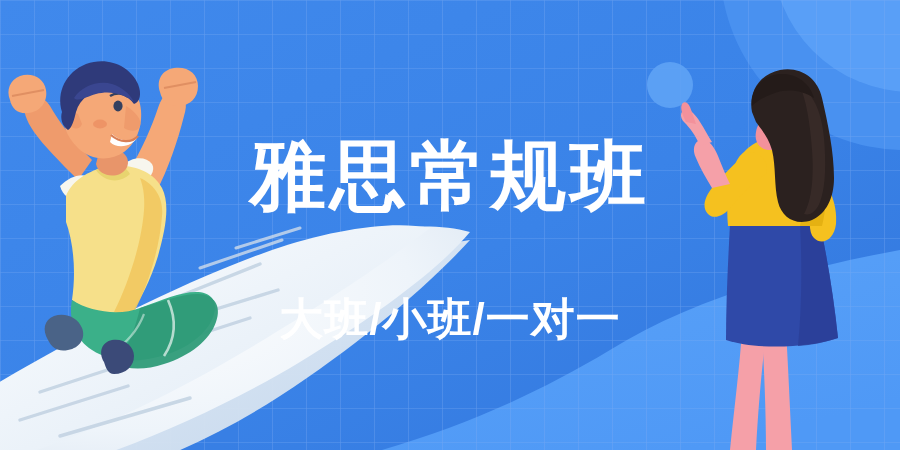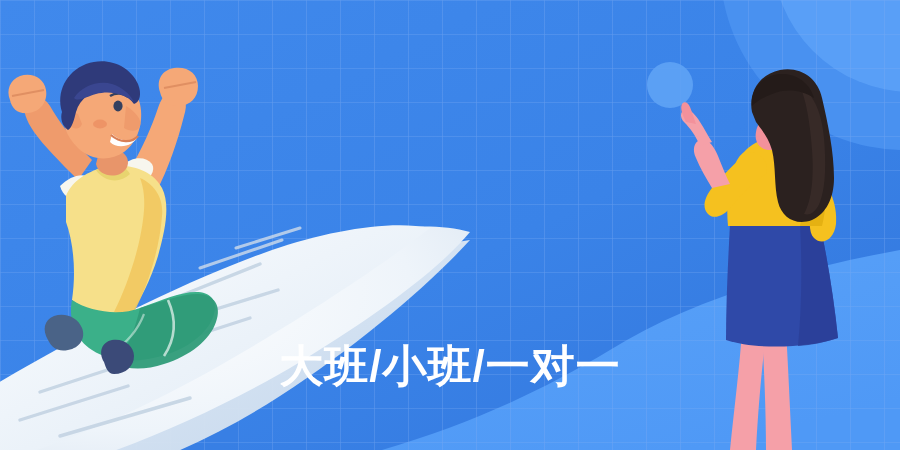--- a/index.html
+++ b/index.html
@@ -52,21 +52,20 @@
     top: 292px;
     width: 900px;
     text-align: center;
     color: #ffffff;
     font-size: 44px;
     line-height: 54px;
     font-weight: 700;
     letter-spacing: 1px;
     white-space: nowrap;
     font-family: "Liberation Sans", "DejaVu Sans", sans-serif;
-    margin-top: 47px;
   }
 </style>
 </head>
 <body>
 
 <div id="banner">
 
   <svg class="layer" id="bg-svg" viewBox="0 0 900 450" width="900" height="450" aria-hidden="true">
     <defs>
       <linearGradient id="bgGrad" x1="0" y1="0" x2="1" y2="1">
@@ -250,16 +249,17 @@
       <path d="M 800 86 C 814 94, 822 114, 824 138 C 826 162, 826 186, 820 202
                C 816 212, 810 216, 804 214 C 812 200, 814 176, 812 150
                C 810 122, 806 100, 800 86 Z" fill="#3a2c29" opacity="0.85"></path>
 
       <path d="M 752 106 C 750 88, 764 74, 782 74 C 798 74, 810 84, 814 98
                C 802 90, 786 88, 772 94 C 762 98, 756 102, 752 106 Z" fill="#241b19"></path>
     </g>
   </svg>
 
   <div class="text-block">
+    <div class="title">雅思常规班</div>
     <div class="subtitle">大班/小班/一对一</div>
   </div>
 
 </div>
 
 </body></html>

